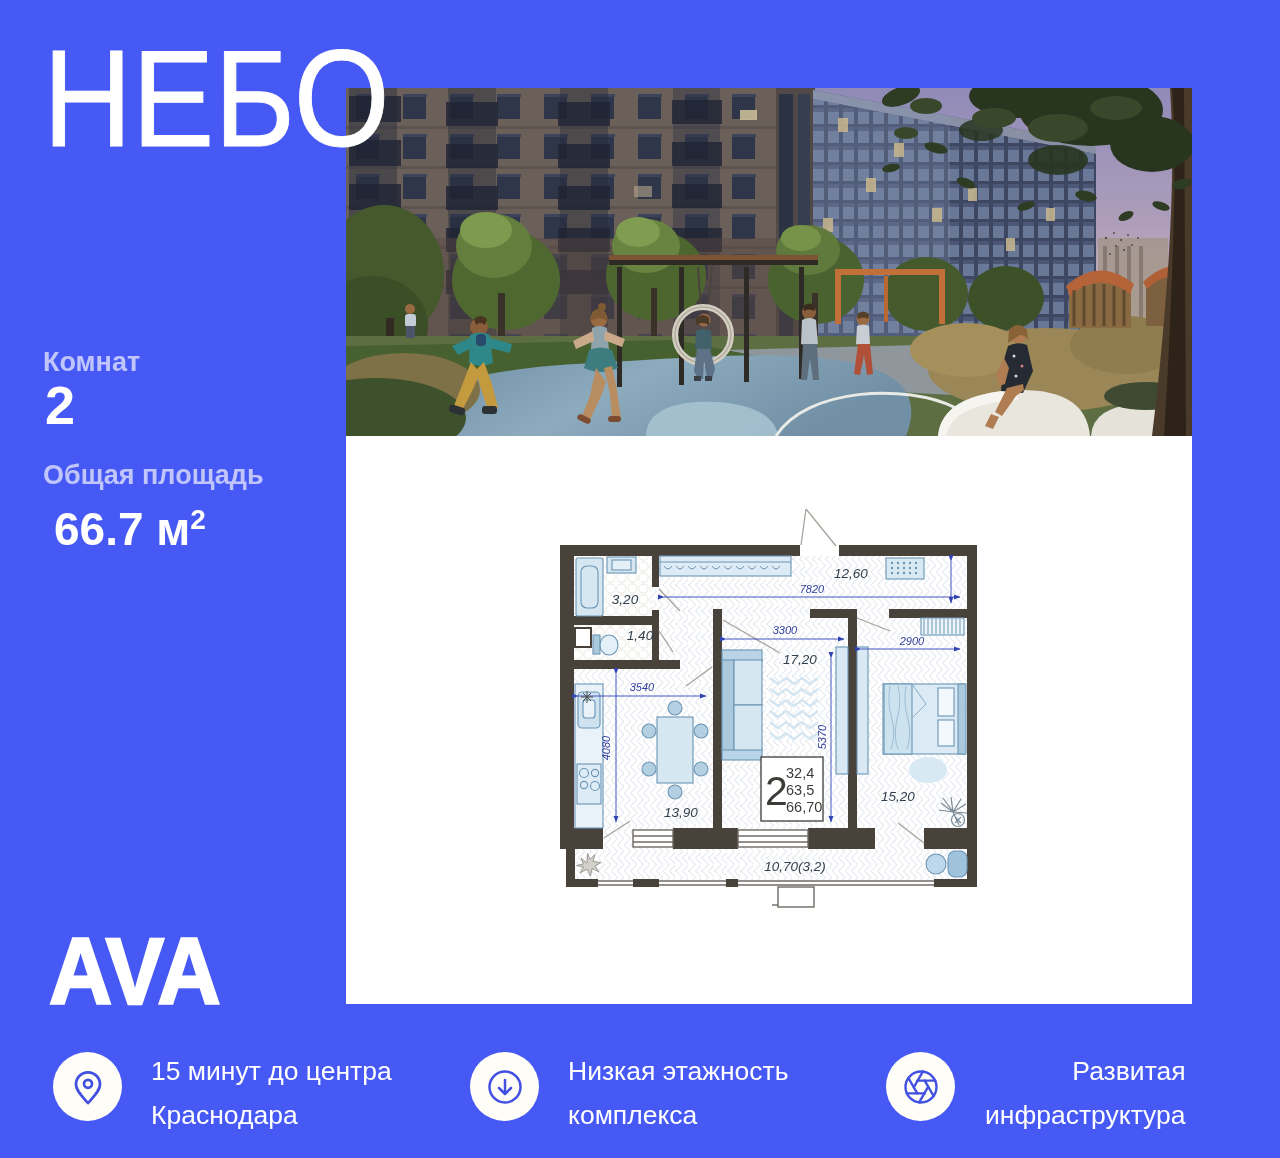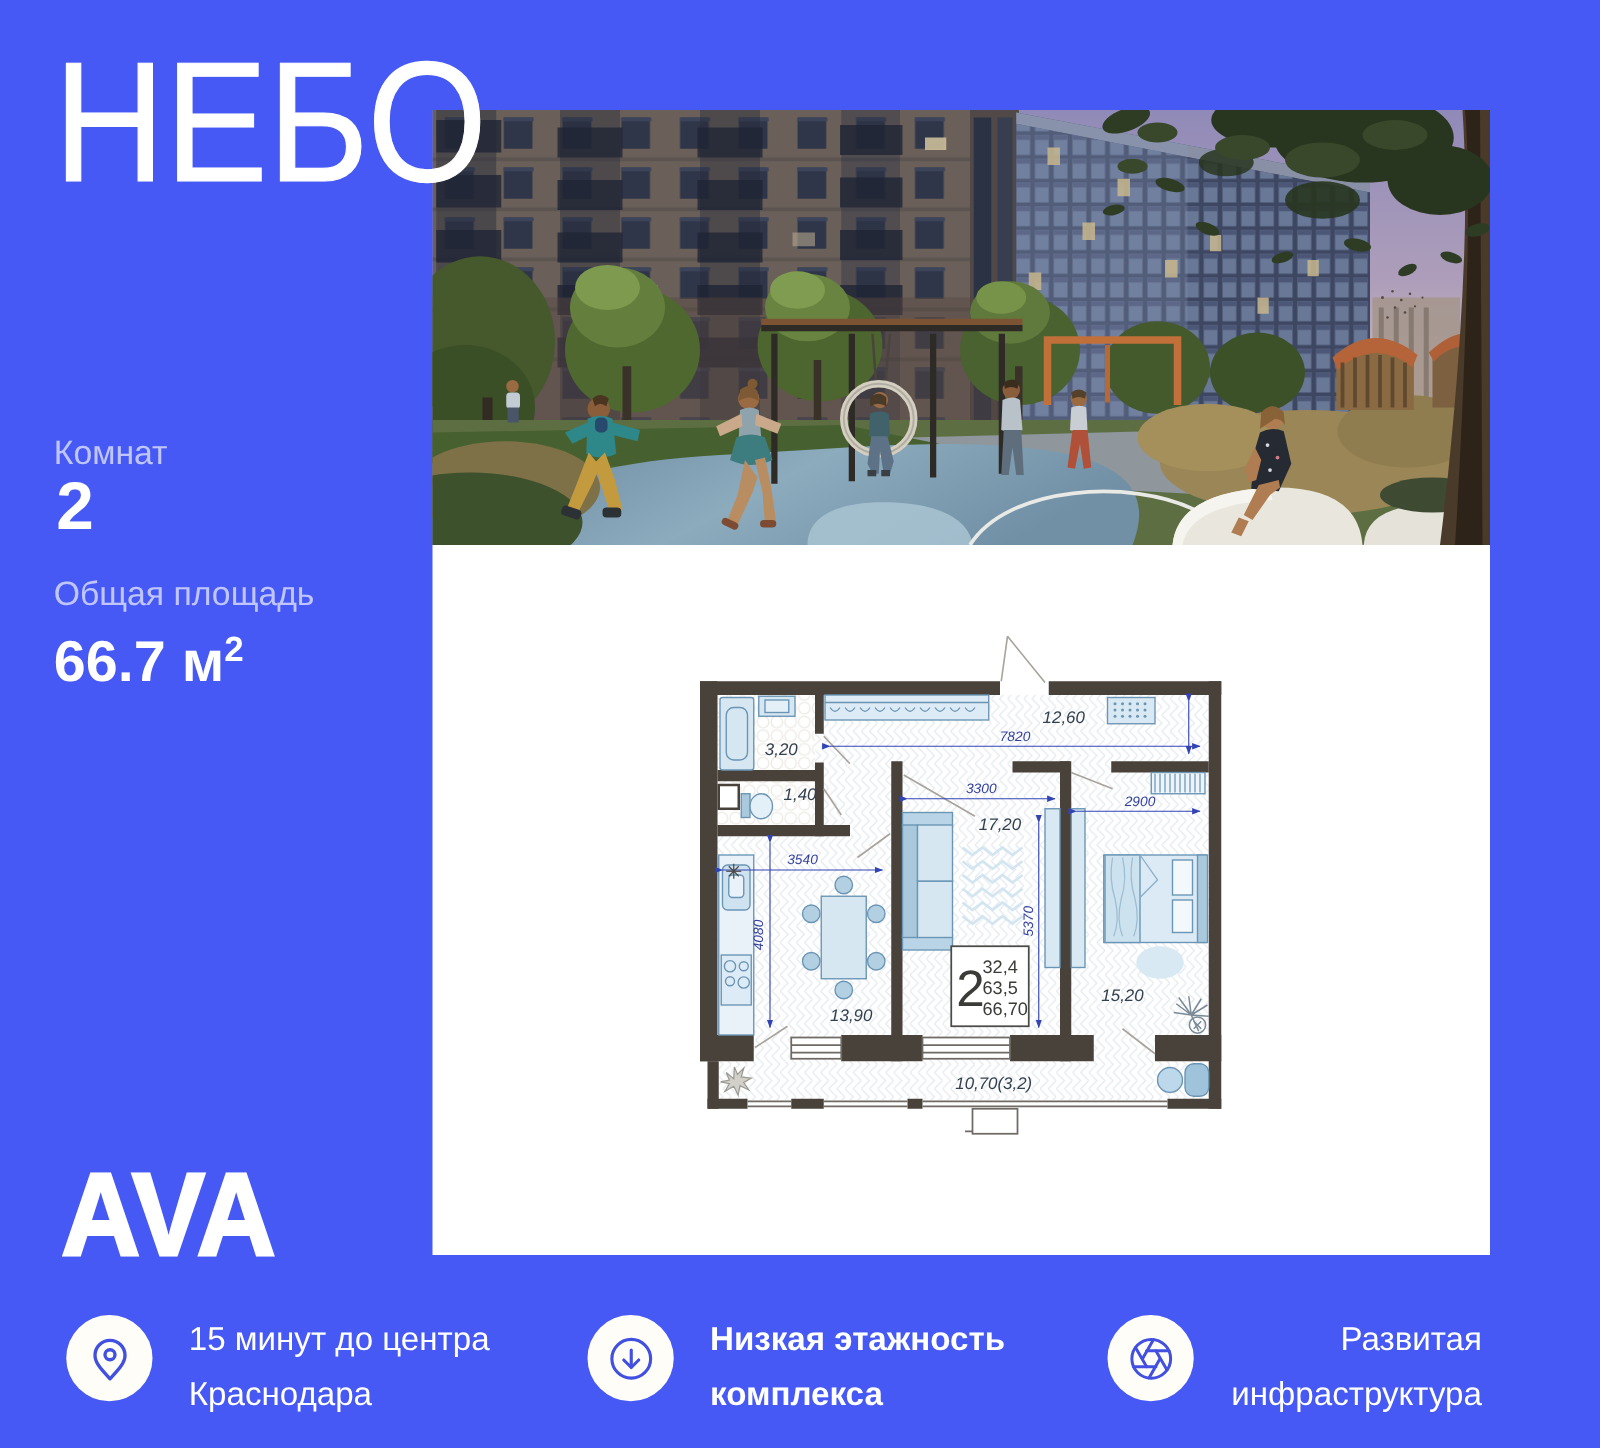--- a/index.html
+++ b/index.html
@@ -1,25 +1,25 @@
 <!DOCTYPE html>
 <html><head>
 <meta charset="utf-8">
 <style>
   html,body{margin:0;padding:0;}
   body{width:1280px;height:1158px;background:#4659f5;position:relative;overflow:hidden;
        font-family:"Liberation Sans", sans-serif;}
   .abs{position:absolute;}
   #nebo{left:43px;top:20px;font-size:137px;font-weight:400;color:#ffffff;letter-spacing:0;z-index:5;-webkit-text-stroke:0.9px #ffffff;transform:scaleX(0.9);transform-origin:left top;}
-  .lbl{color:rgba(255,255,255,0.66);font-size:27px;font-weight:400;}
+  .lbl{color:rgba(255,255,255,0.66);font-size:27px;font-weight:700;}
   .val{color:#ffffff;font-weight:700;}
   #lbl1{left:43px;top:347px;}
   #val1{left:45px;top:374px;font-size:54px;}
   #lbl2{left:43px;top:460px;}
-  #val2{left:43px;top:502px;font-size:46px;}
+  #val2{left:54px;top:502px;font-size:46px;}
   #val2 sup{font-size:28px;}
   #photo{left:346px;top:88px;width:846px;height:348px;z-index:1;}
   #panel{left:346px;top:436px;width:846px;height:568px;background:#ffffff;z-index:2;}
   #plan{left:548px;top:505px;z-index:3;}
   #ava{left:49px;top:918px;font-size:94px;font-weight:700;color:#ffffff;-webkit-text-stroke:2.5px #ffffff;letter-spacing:0;transform:scaleX(0.93);transform-origin:left top;}
   .feat{z-index:4;}
   .fcirc{width:69px;height:69px;border-radius:50%;background:#fffdf8;display:flex;align-items:center;justify-content:center;}
   .ftext{color:#ffffff;font-size:26.5px;line-height:44px;font-weight:400;}
 </style>
 </head>
@@ -529,21 +529,21 @@
 
   <div class="abs feat" style="left:470px;top:1052px;">
     <div class="fcirc">
     <svg width="40" height="40" viewBox="0 0 40 40" fill="none" stroke="#4150e0" stroke-width="2.5" stroke-linecap="round" stroke-linejoin="round">
         <circle cx="20" cy="20" r="15.5"></circle>
         <polyline points="14,21 20,27 26,21"></polyline>
         <line x1="20" y1="13" x2="20" y2="26.5"></line>
       </svg>
   </div>
   </div>
-  <div class="abs ftext" style="left:568px;top:1049px;font-weight:bold;">Низкая этажность<br>комплекса</div>
+  <div class="abs ftext" style="left:568px;top:1049px;">Низкая этажность<br>комплекса</div>
 
   <div class="abs feat" style="left:886px;top:1052px;">
     <div class="fcirc">
     <svg width="40" height="40" viewBox="0 0 40 40" fill="none" stroke="#4150e0" stroke-width="2.4" stroke-linecap="round" stroke-linejoin="round">
         <circle cx="20" cy="20" r="15.5"></circle>
         <line x1="23.7" y1="13.6" x2="32.6" y2="29"></line>
         <line x1="16.3" y1="13.6" x2="34.2" y2="13.6"></line>
         <line x1="13" y1="20" x2="21.8" y2="4.6"></line>
         <line x1="16.3" y1="26.4" x2="7.4" y2="11"></line>
         <line x1="23.7" y1="26.4" x2="5.8" y2="26.4"></line>

